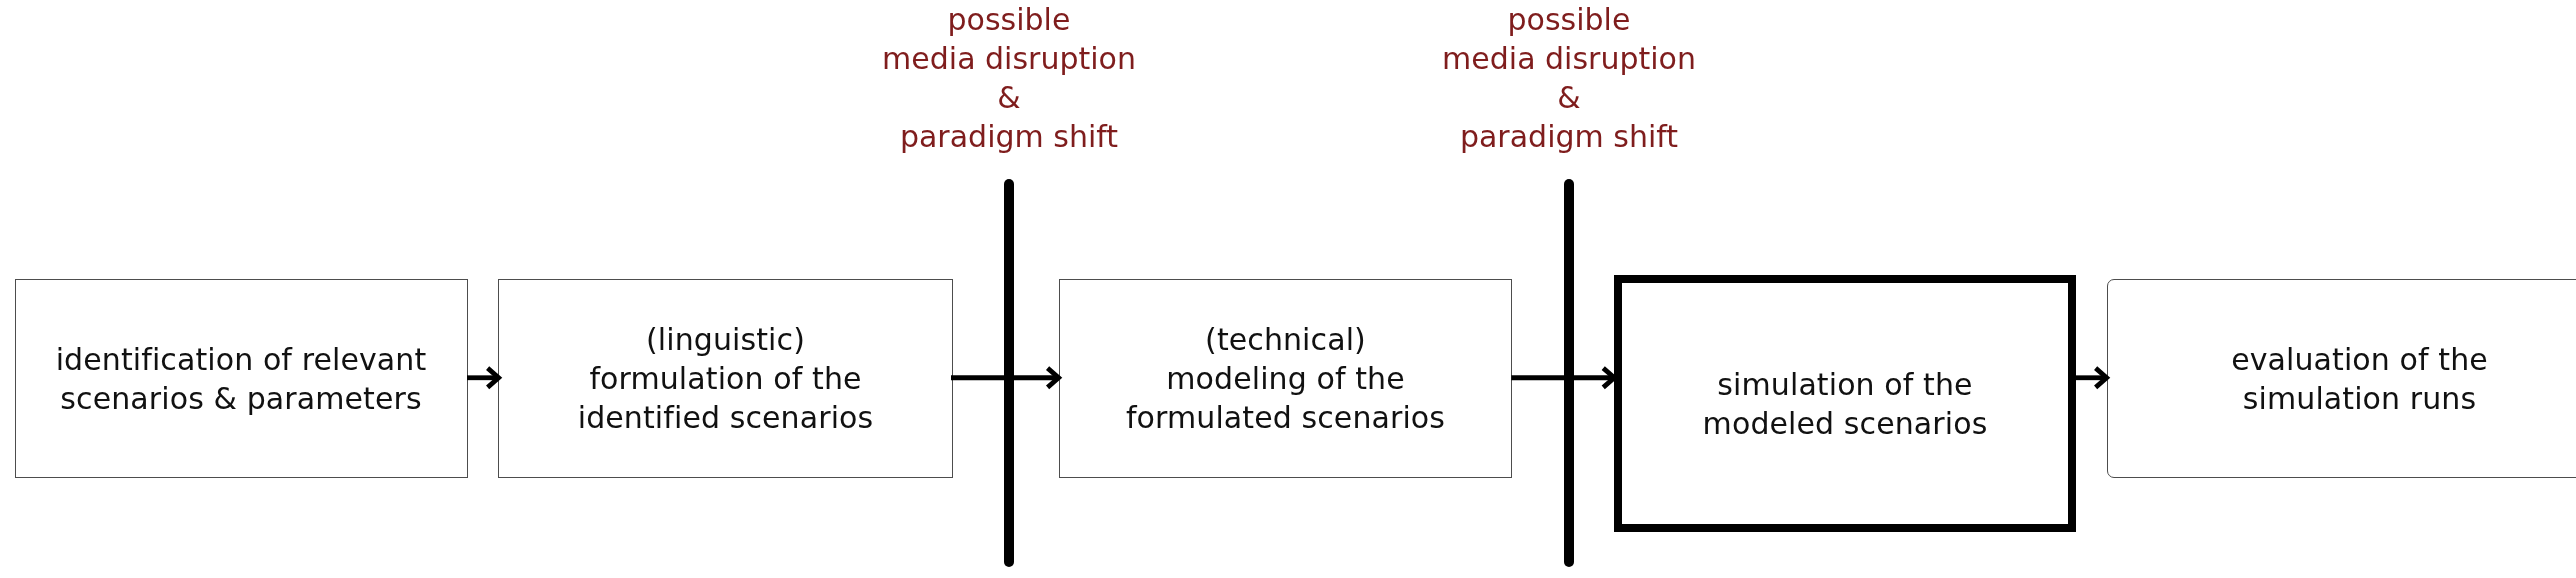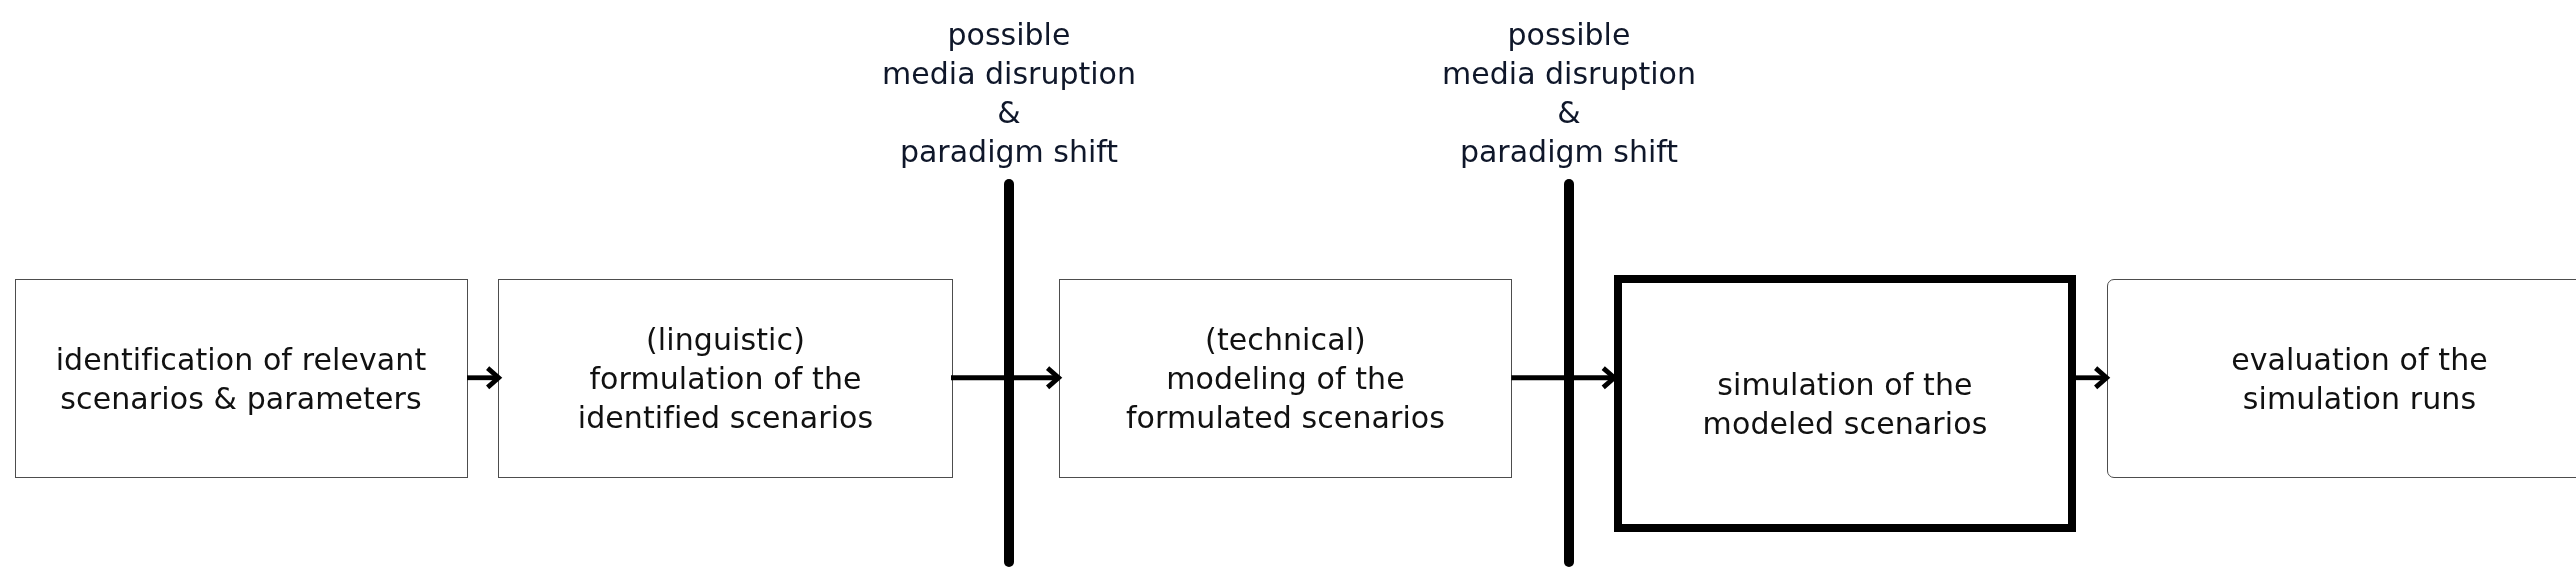--- a/index.html
+++ b/index.html
@@ -62,26 +62,26 @@
     height:388px;
     background:#000000;
     border-radius:5.5px;
   }
   #bar1{left:1004px;}
   #bar2{left:1564px;}
 
   
   .disrupt-label{
     position:absolute;
-    top:15px;
+    top:0px;
     width:360px;
     text-align:center;
     font-size:30px;
     line-height:1.30;
-    color:#0f172a;
+    color:#7f1d1d;
     white-space:pre-line;
   }
   #label1{left:829px;}
   #label2{left:1389px;}
 </style>
 </head>
 <body>
 
 <div id="canvas">
 

